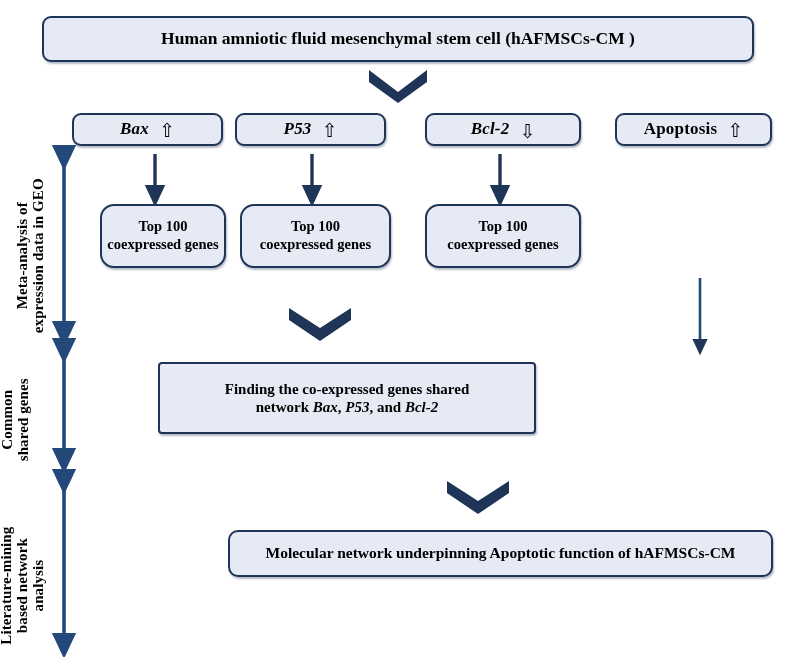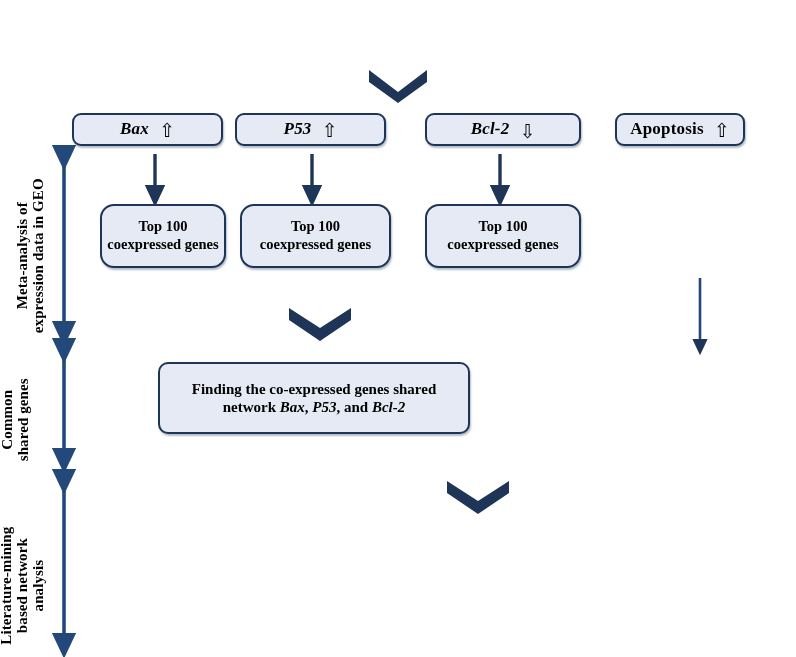--- a/index.html
+++ b/index.html
@@ -50,35 +50,35 @@
     line-height:1;
     transform:translateY(1px);
     font-family:"DejaVu Sans", sans-serif;
     font-weight:normal;
   }
   .arrowglyph.down{transform:translateY(1px) scaleY(-1);}
 
   .b-bax{left:72px;width:151px;}
   .b-p53{left:235px;width:151px;}
   .b-bcl{left:425px;width:156px;}
-  .b-apop{left:615px;width:130px;}
+  .b-apop{left:615px;width:157px;}
 
   .top100{
     top:204px;height:64px;
     font-size:14.5px;
     border-radius:14px;
   }
   .t1{left:100px;width:126px;}
   .t2{left:240px;width:151px;}
   .t3{left:425px;width:156px;}
 
   .shared-box{
-    left:158px; top:362px; width:312px; height:72px;
+    left:158px; top:362px; width:378px; height:72px;
     font-size:15px;
-    border-radius:10px;
+    border-radius:4px;
   }
   .shared-box i{font-style:italic;}
 
   .final-box{
     left:228px; top:530px; width:545px; height:47px;
     font-size:15.5px;
     border-radius:10px;
   }
 
   
@@ -150,20 +150,23 @@
       <line x1="64" y1="157" x2="64" y2="333" stroke="#23497a" stroke-width="3.6" marker-start="url(#arrowhead-lg)" marker-end="url(#arrowhead-lg)"></line>
     </g>
     <g>
       <line x1="64" y1="350" x2="64" y2="460" stroke="#23497a" stroke-width="3.6" marker-start="url(#arrowhead-lg)" marker-end="url(#arrowhead-lg)"></line>
     </g>
     <g>
       <line x1="64" y1="481" x2="64" y2="645" stroke="#23497a" stroke-width="3.6" marker-start="url(#arrowhead-lg)" marker-end="url(#arrowhead-lg)"></line>
     </g>
   </svg>
 
+  <div class="box title-box">
+    <span>Human amniotic fluid mesenchymal stem cell (hAFMSCs-CM )</span>
+  </div>
 
   <div class="box gene-box b-bax">
     <span class="lbl">Bax</span>
     <span class="arrowglyph">⇧</span>
   </div>
 
   <div class="box gene-box b-p53">
     <span class="lbl">P53</span>
     <span class="arrowglyph">⇧</span>
   </div>
@@ -199,20 +202,23 @@
     </span>
   </div>
 
   <div class="box shared-box">
     <span>
       <span>Finding the co-expressed genes shared</span><br>
       <span>network </span><i>Bax</i><span>, </span><i>P53</i><span>, and </span><i>Bcl-2</i>
     </span>
   </div>
 
+  <div class="box final-box">
+    <span>Molecular network underpinning Apoptotic function of hAFMSCs-CM</span>
+  </div>
 
   <div class="side-label lab1">
     <span>Meta-analysis of</span><br>
     <span>expression data in GEO</span>
   </div>
 
   <div class="side-label lab2">
     <span>Common</span><br>
     <span>shared genes</span>
   </div>

